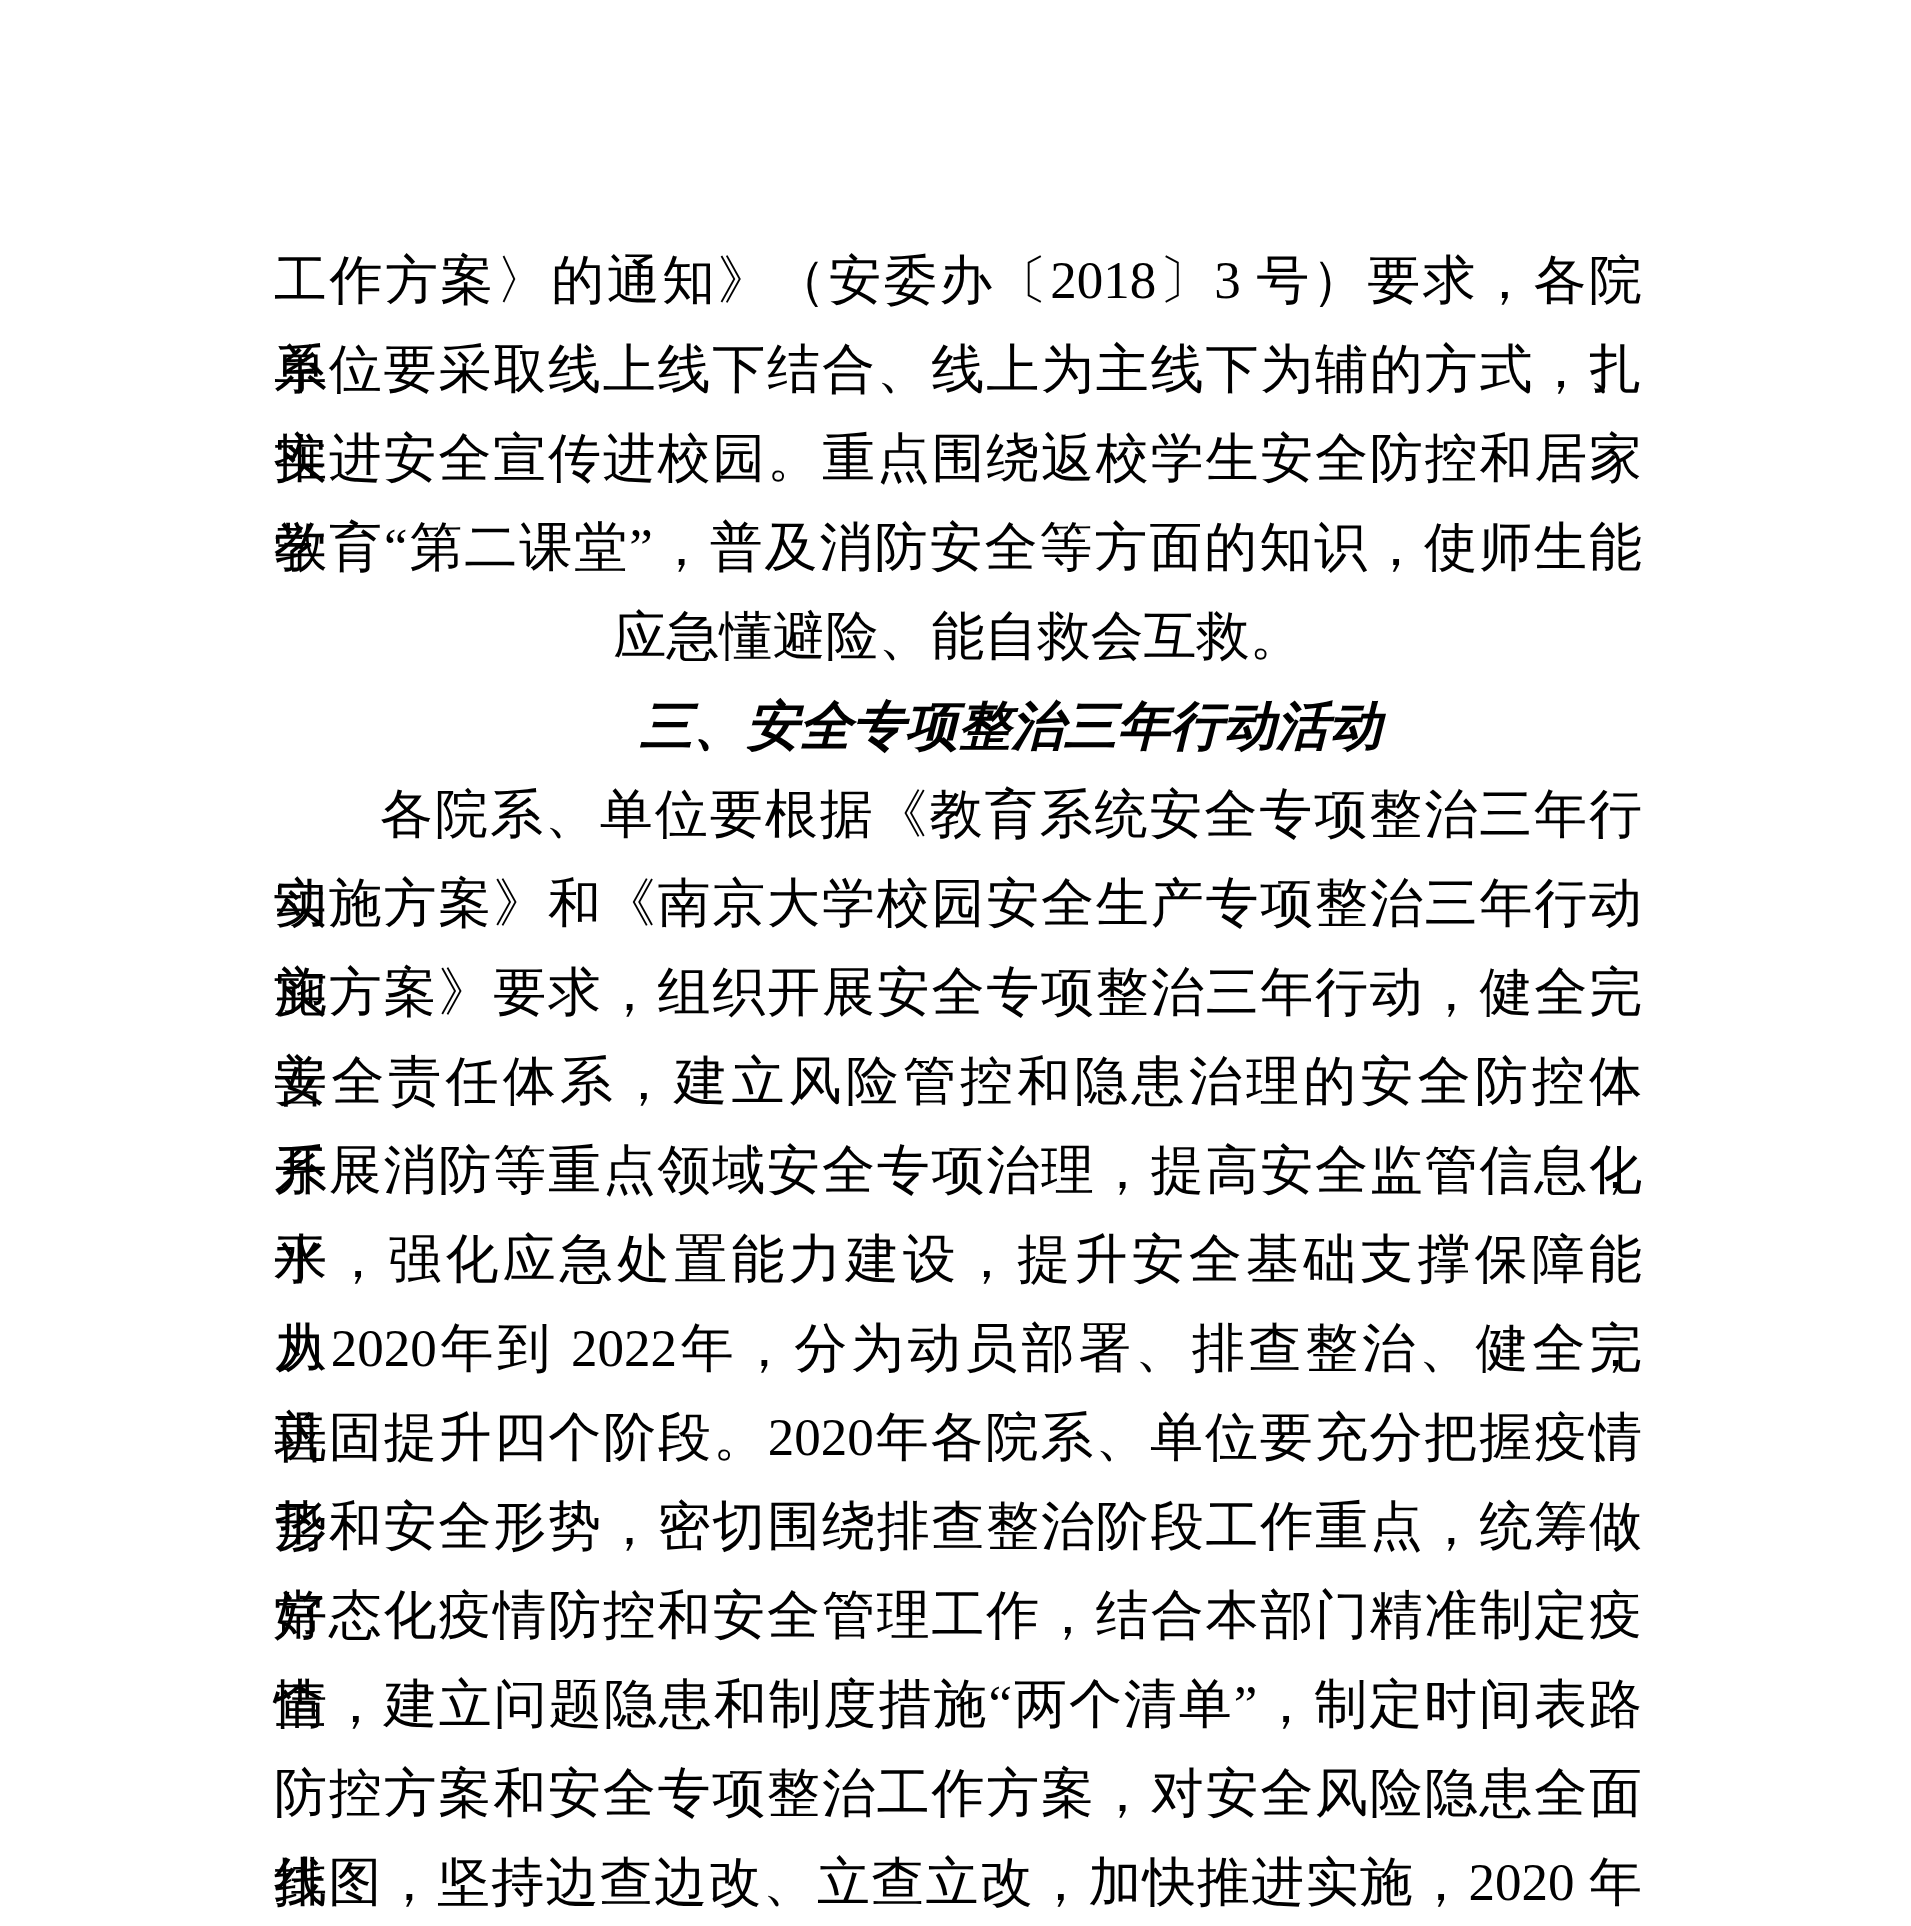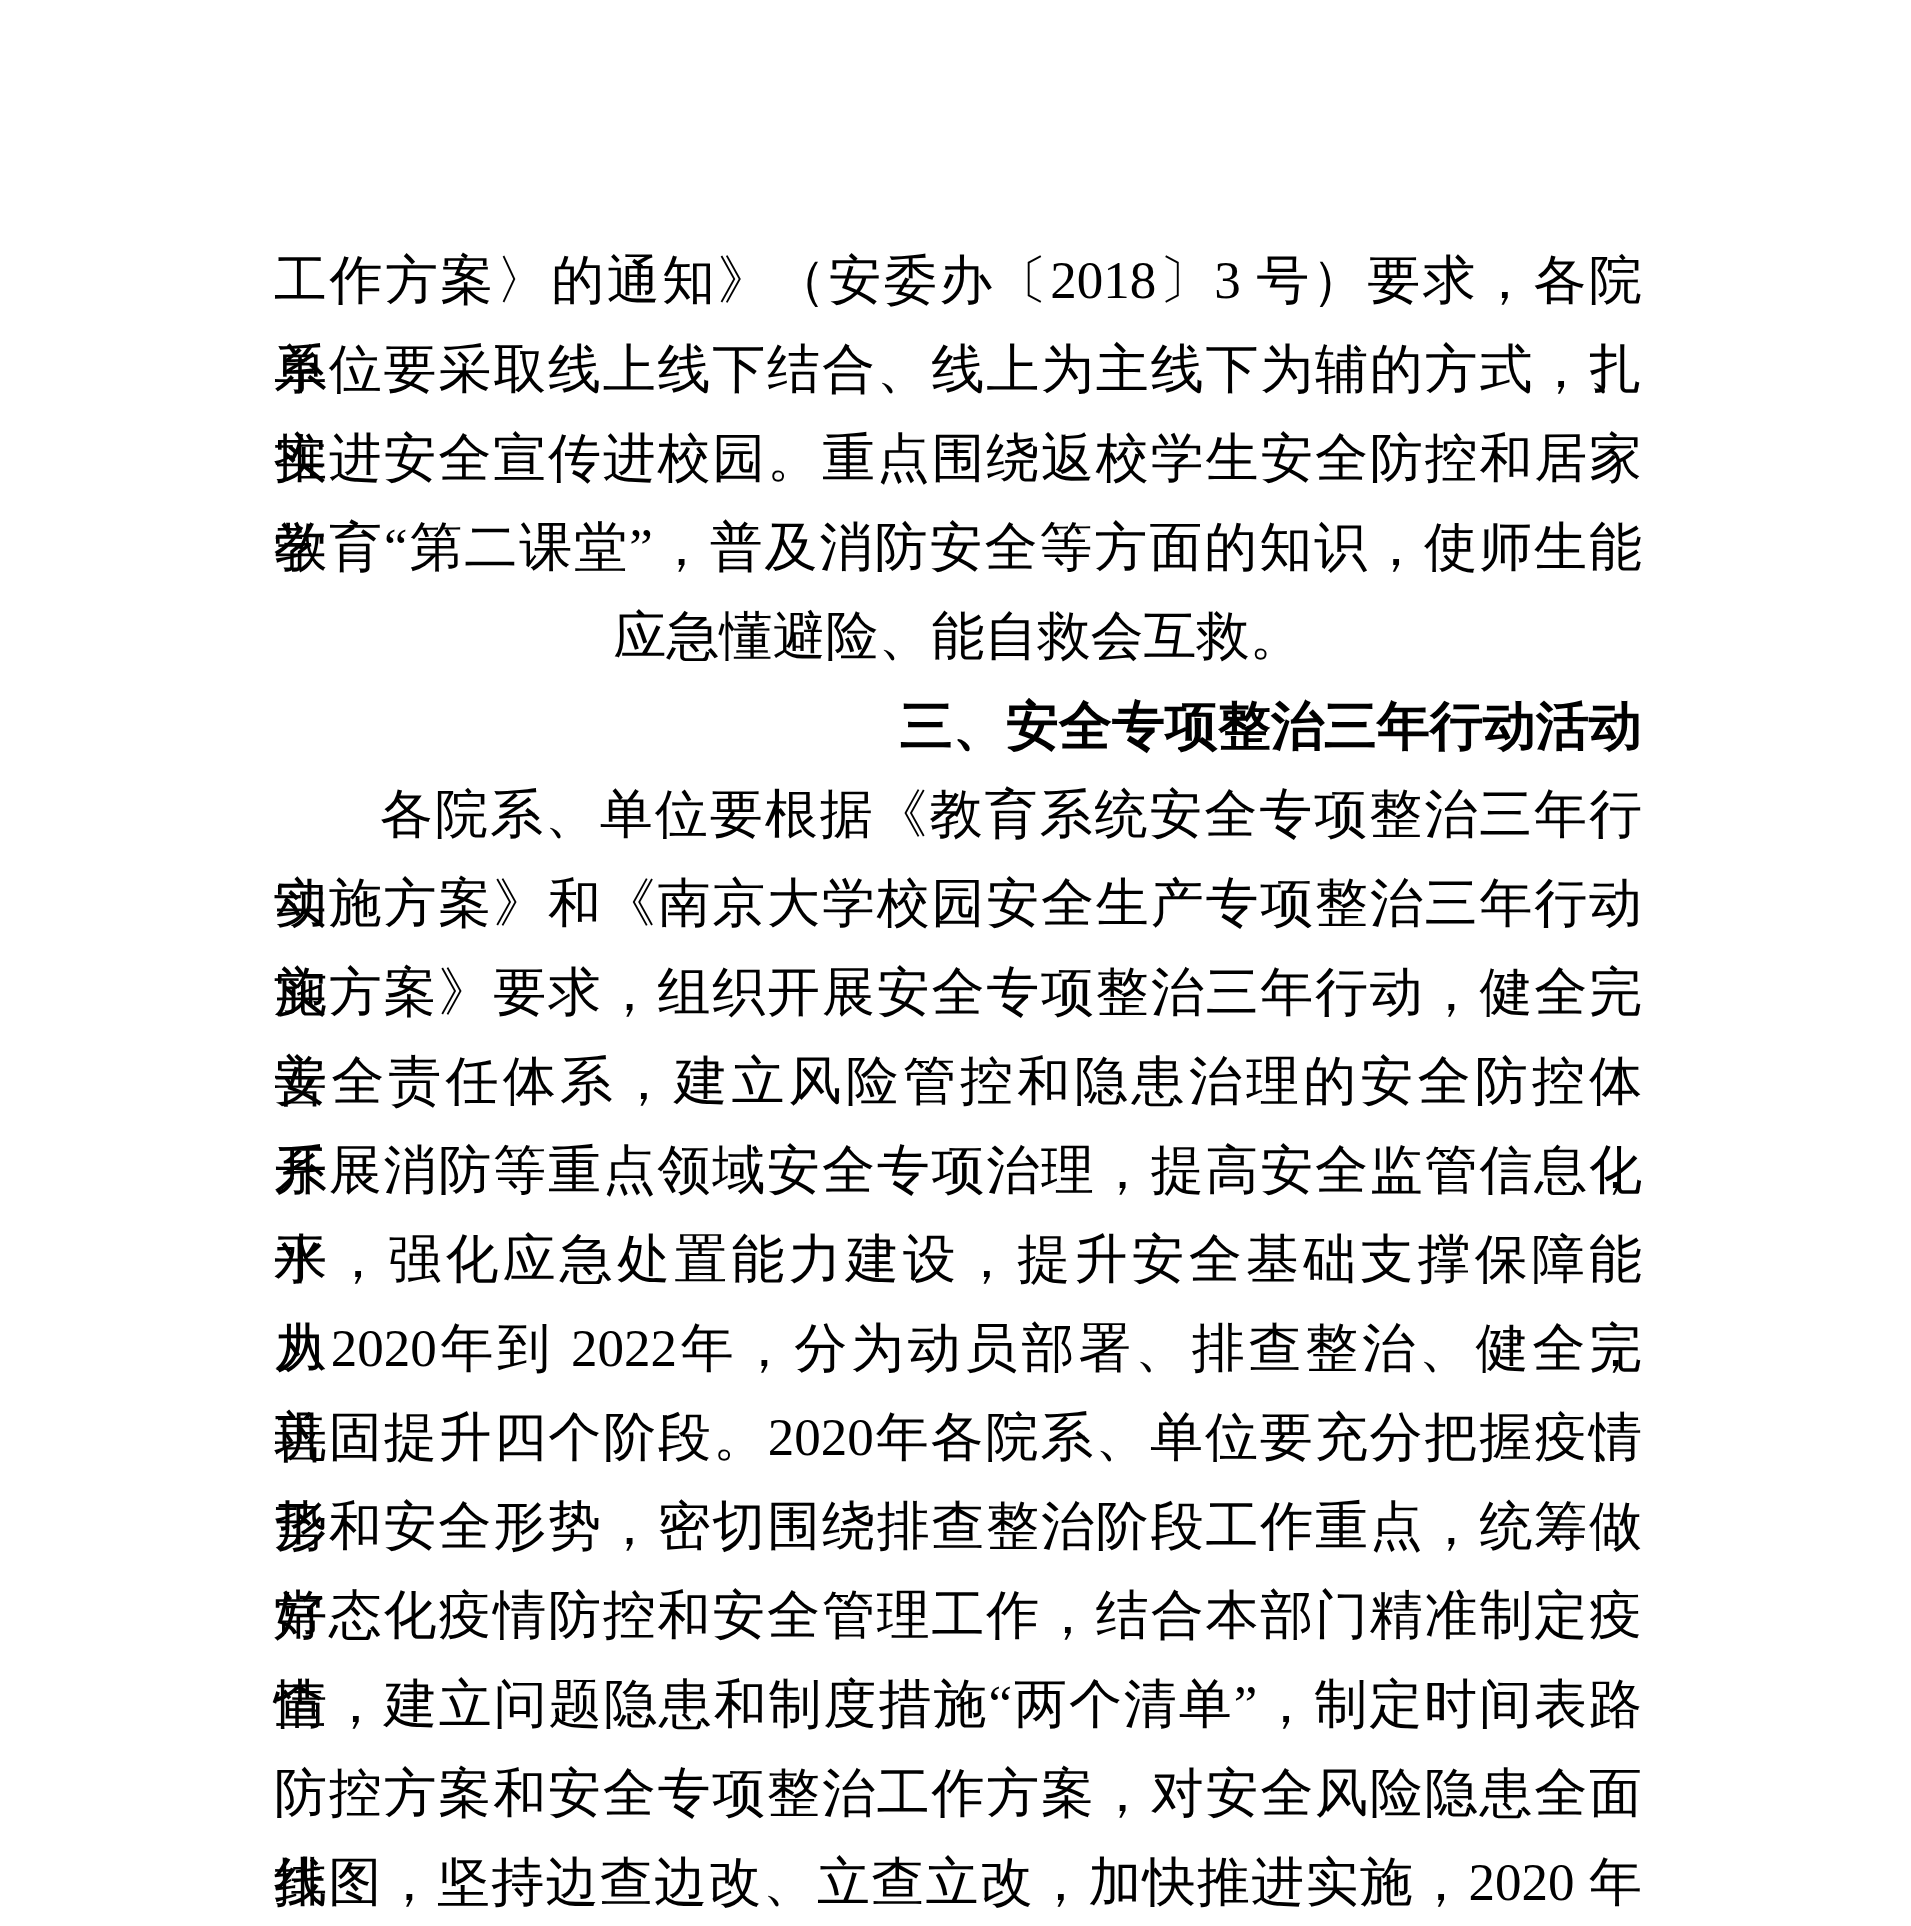--- a/index.html
+++ b/index.html
@@ -42,21 +42,22 @@
     text-align-last: justify;
   }
   
   .indent {
     text-indent: 106px;
   }
   
   .heading {
     font-weight: 700;
     font-family: "Liberation Sans", "DejaVu Sans", sans-serif;
-    text-align: right;
+    text-align: center;
+    font-style: italic;
   }
 </style>
 </head>
 <body>
 
 <div class="page">
 
   <div class="text-block">
     <div class="ln j">工作方案〉的通知》（安委办〔2018〕3 号）要求，各院系、</div>
     <div class="ln j">单位要采取线上线下结合、线上为主线下为辅的方式，扎实</div>

